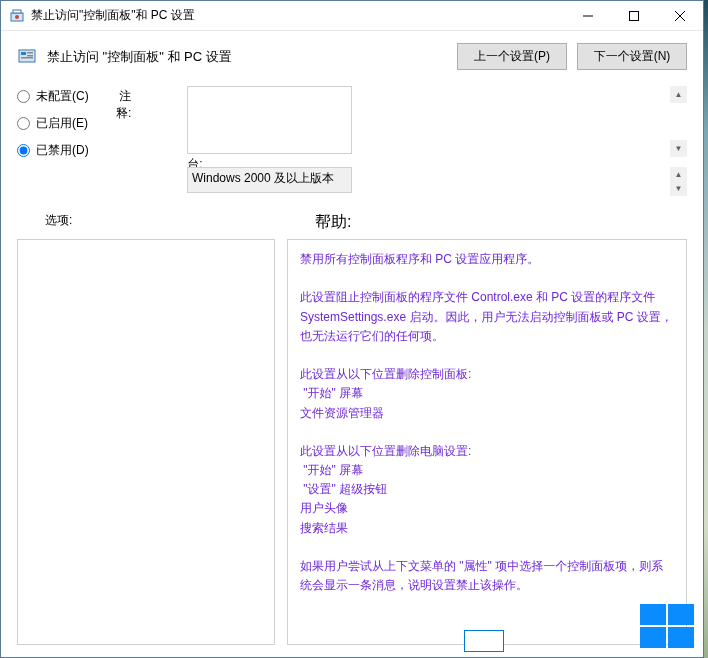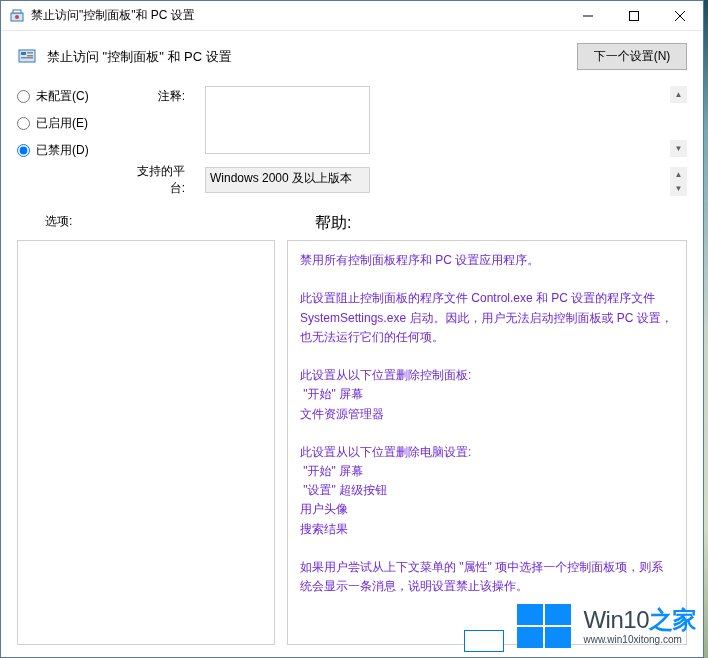--- a/index.html
+++ b/index.html
@@ -54,34 +54,34 @@
       background: #e1e1e1;
       font-size: 12px;
       padding: 4px 14px;
       min-width: 110px;
       text-align: center;
     }
 
     .config-area {
       display: flex;
       padding: 8px 16px 4px 16px;
-      gap: 20px;
+      gap: 11px;
     }
     .radio-col {
       width: 88px;
       padding-top: 2px;
       display: flex;
       flex-direction: column;
       gap: 10px;
     }
     .radio-item { display: flex; align-items: center; gap: 6px; }
     .radio-item input { margin: 0; }
     .label-col {
       width: 60px;
-      display: flex; flex-direction: column;
+      display: flex; 
       gap: 56px;
     }
     .note-label, .plat-label { font-size: 12px; text-align: right; padding-top: 2px;}
     .field-col { flex: 1; display: flex; flex-direction: column; gap: 10px; }
     .textarea {
       border: 1px solid #d0d0d0;
       resize: none;
       font-family: inherit; font-size: 12px;
       padding: 2px 4px;
       color: #000;
@@ -187,20 +187,21 @@
     <span class="toolbar-icon">
       <svg viewBox="0 0 20 20">
           <rect x="2" y="3" width="16" height="12" fill="#d4e6f5" stroke="#3a78b5" stroke-width="1"></rect>
           <rect x="4" y="5" width="5" height="3" fill="#3a78b5"></rect>
           <rect x="10" y="5" width="6" height="1.5" fill="#888"></rect>
           <rect x="10" y="8" width="6" height="1.5" fill="#888"></rect>
           <rect x="4" y="10" width="12" height="1.5" fill="#888"></rect>
         </svg>
     </span>
     <span class="toolbar-title">禁止访问 "控制面板" 和 PC 设置</span>
+    <button class="nav-btn">上一个设置(P)</button>
     <button class="nav-btn">下一个设置(N)</button>
   </div>
 
   <div class="config-area">
     <div class="radio-col">
       <label class="radio-item">
         <input type="radio" name="state" style="">
         <span>未配置(C)</span>
       </label>
       <label class="radio-item">
@@ -262,17 +263,13 @@
 
 <div class="cut-btn"></div>
 
 <div class="watermark">
   <div class="wm-logo">
     <div class="wm-sq"></div>
       <div class="wm-sq"></div>
       <div class="wm-sq"></div>
       <div class="wm-sq"></div>
   </div>
-  <div class="wm-text">
-    <span class="wm-big"><span>Win10</span><b>之家</b></span>
-    <span class="wm-sub">www.win10xitong.com</span>
-  </div>
 </div>
 
 </body></html>

